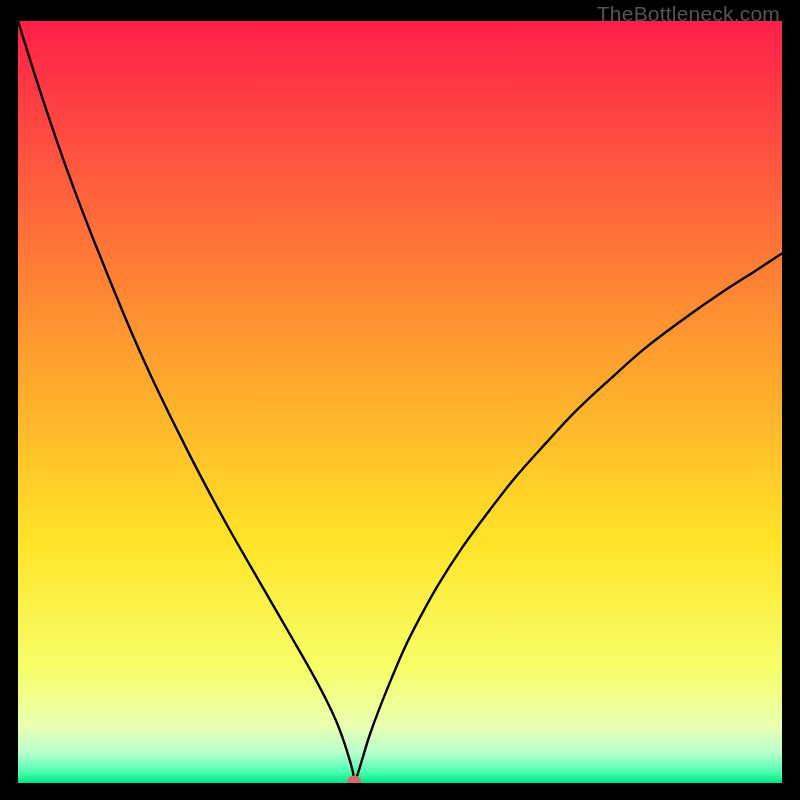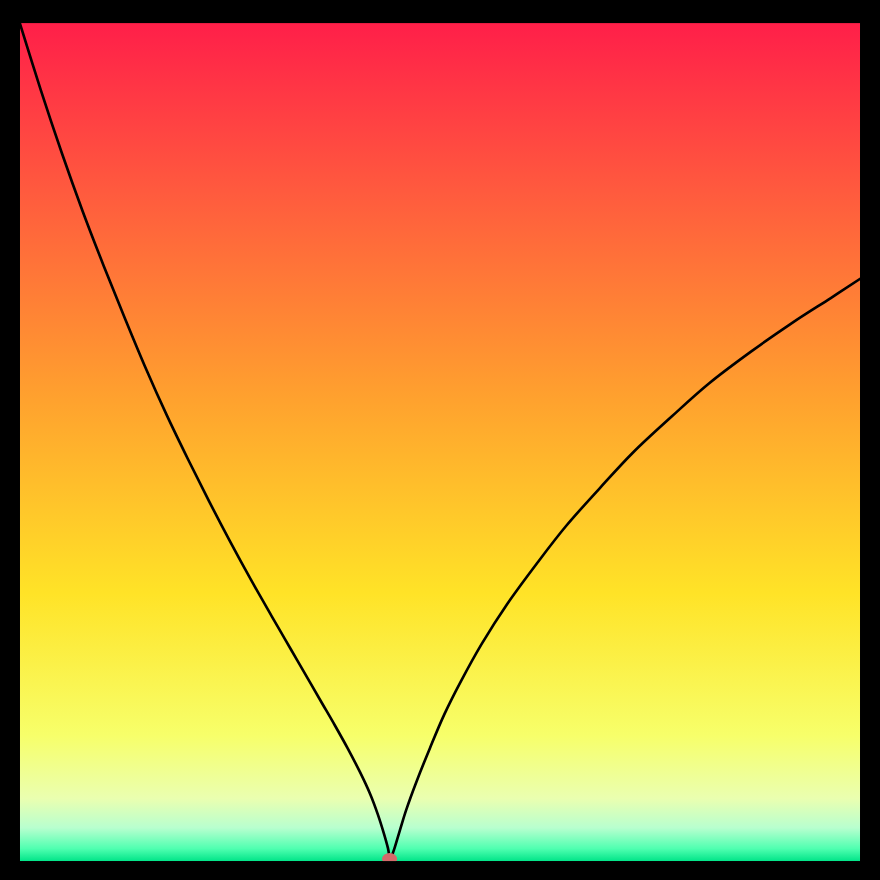--- a/index.html
+++ b/index.html
@@ -35,20 +35,21 @@
     color: #555;
     letter-spacing: 0.2px;
   }
   svg { display: block; }
 </style>
 </head>
 <body>
 
 <div class="frame">
 
+  <div class="watermark">TheBottleneck.com</div>
 
   <div class="plot-area">
     <svg id="chart-svg" width="764" height="762" viewBox="0 0 764 762" preserveAspectRatio="none">
       <defs>
         <linearGradient id="bg-grad" x1="0" y1="0" x2="0" y2="1">
             <stop offset="0%" stop-color="#ff1f49"></stop>
             <stop offset="20%" stop-color="#ff5a3e"></stop>
             <stop offset="45%" stop-color="#ffa22e"></stop>
             <stop offset="68%" stop-color="#ffe327"></stop>
             <stop offset="85%" stop-color="#f7ff6a"></stop>

